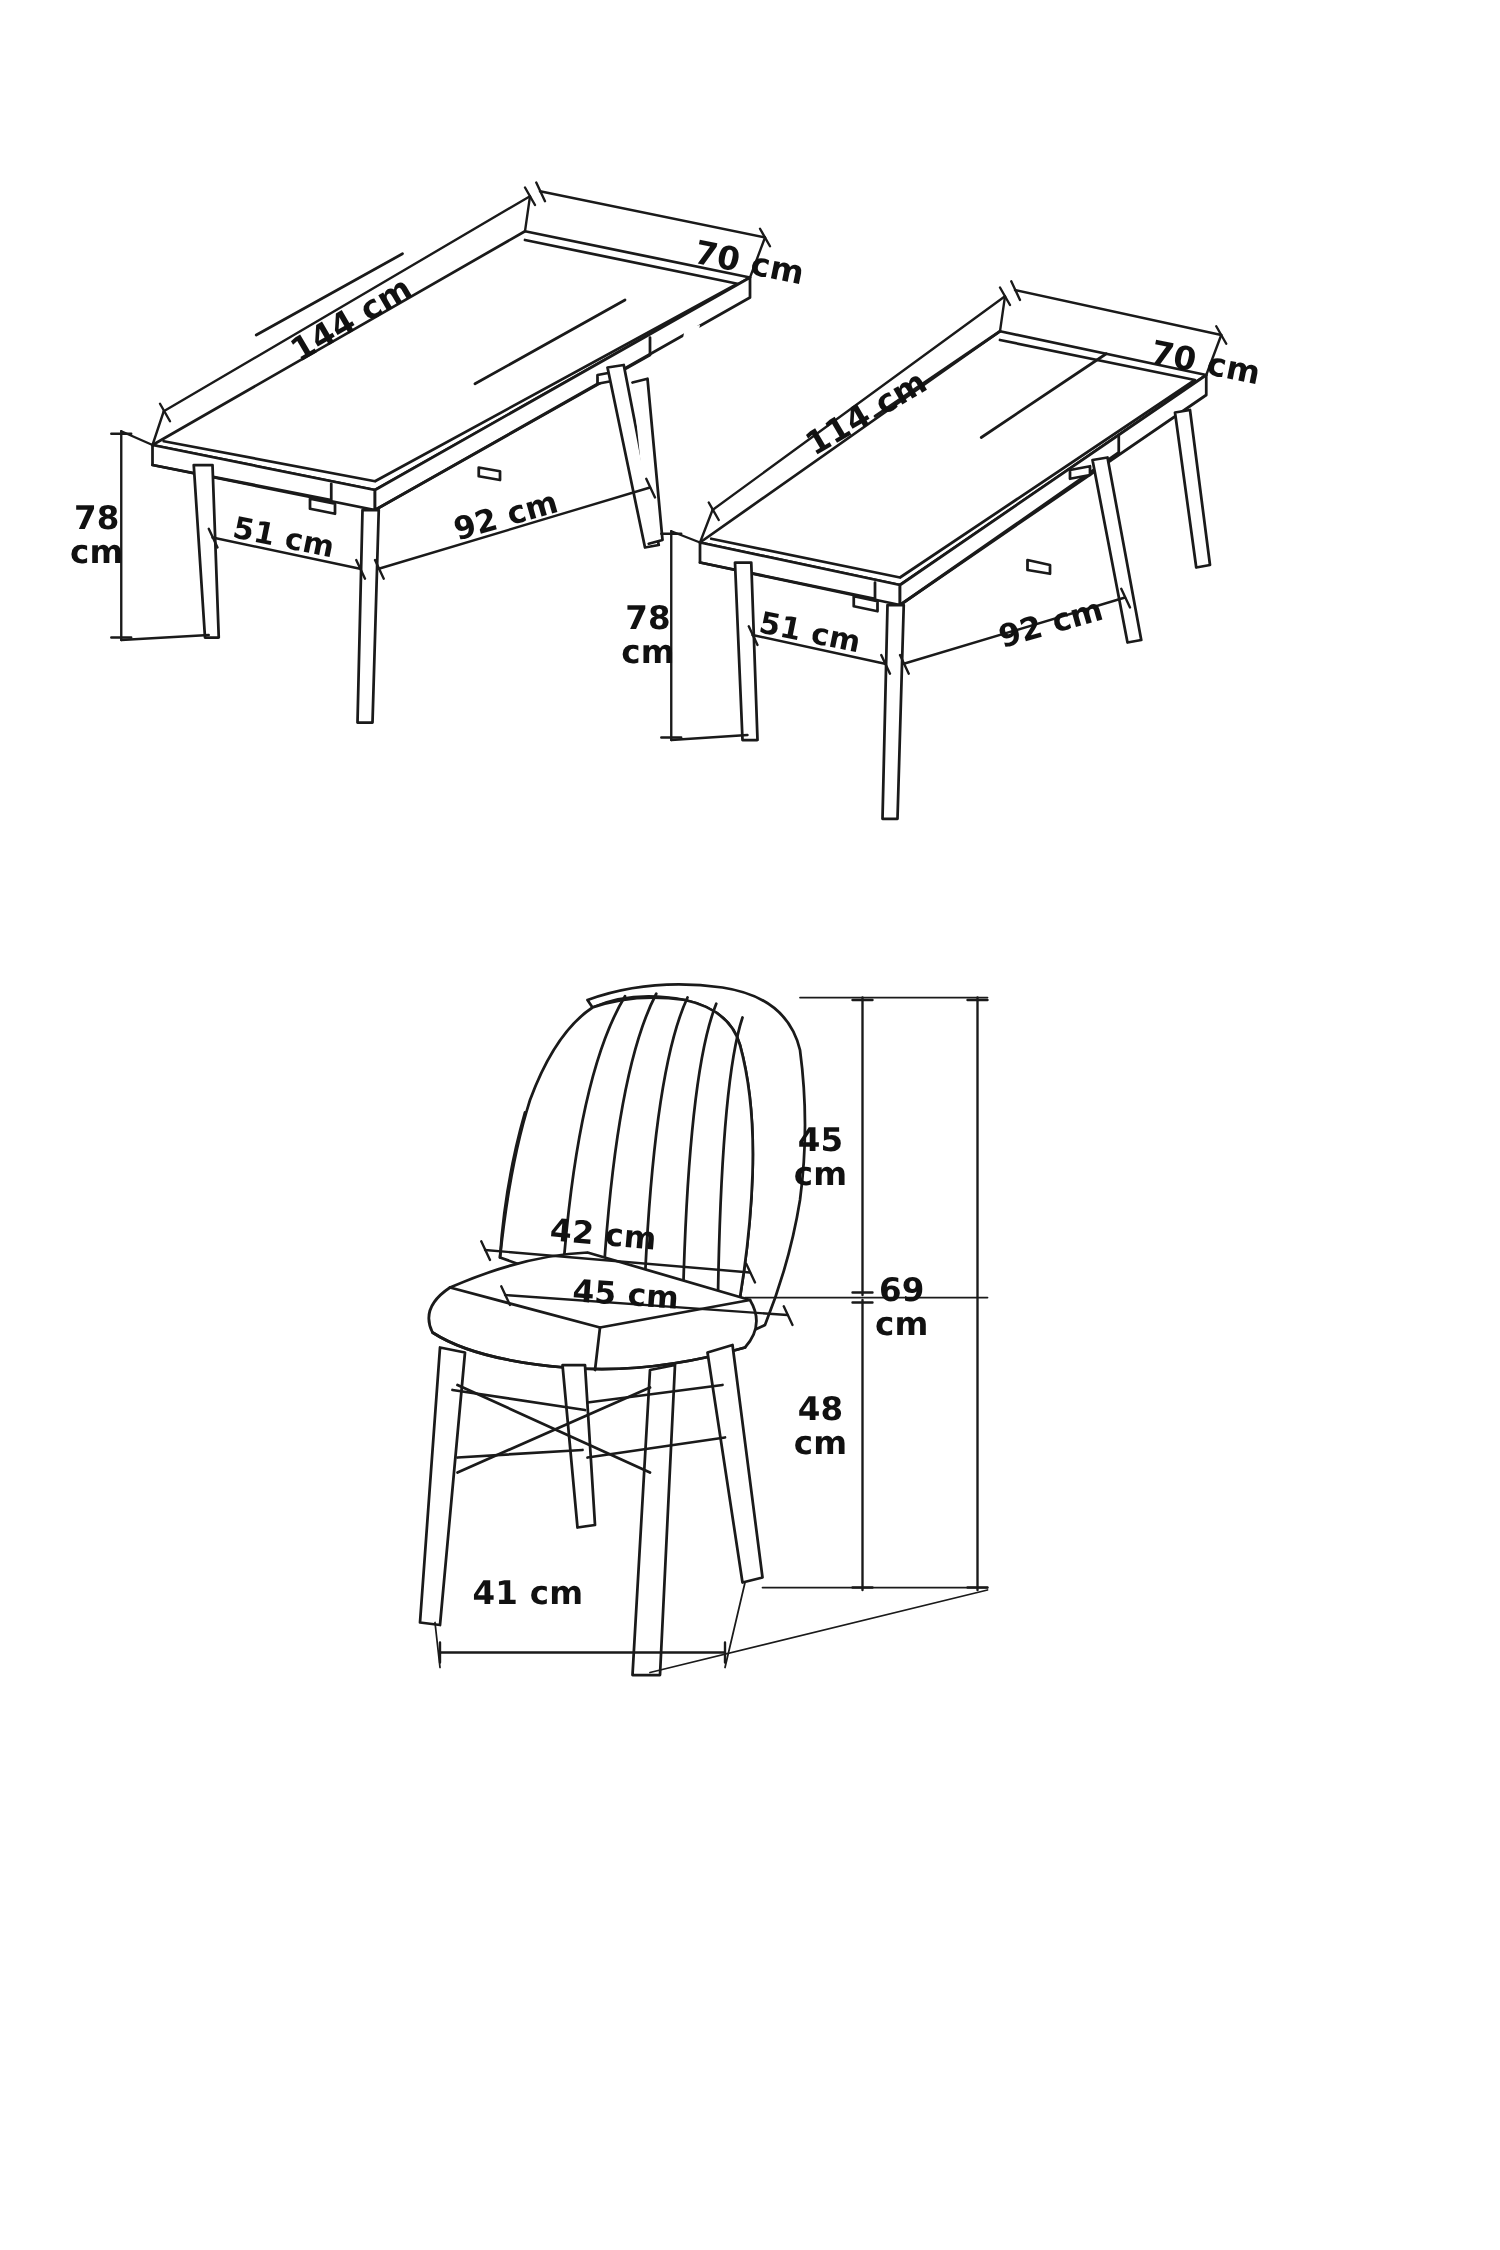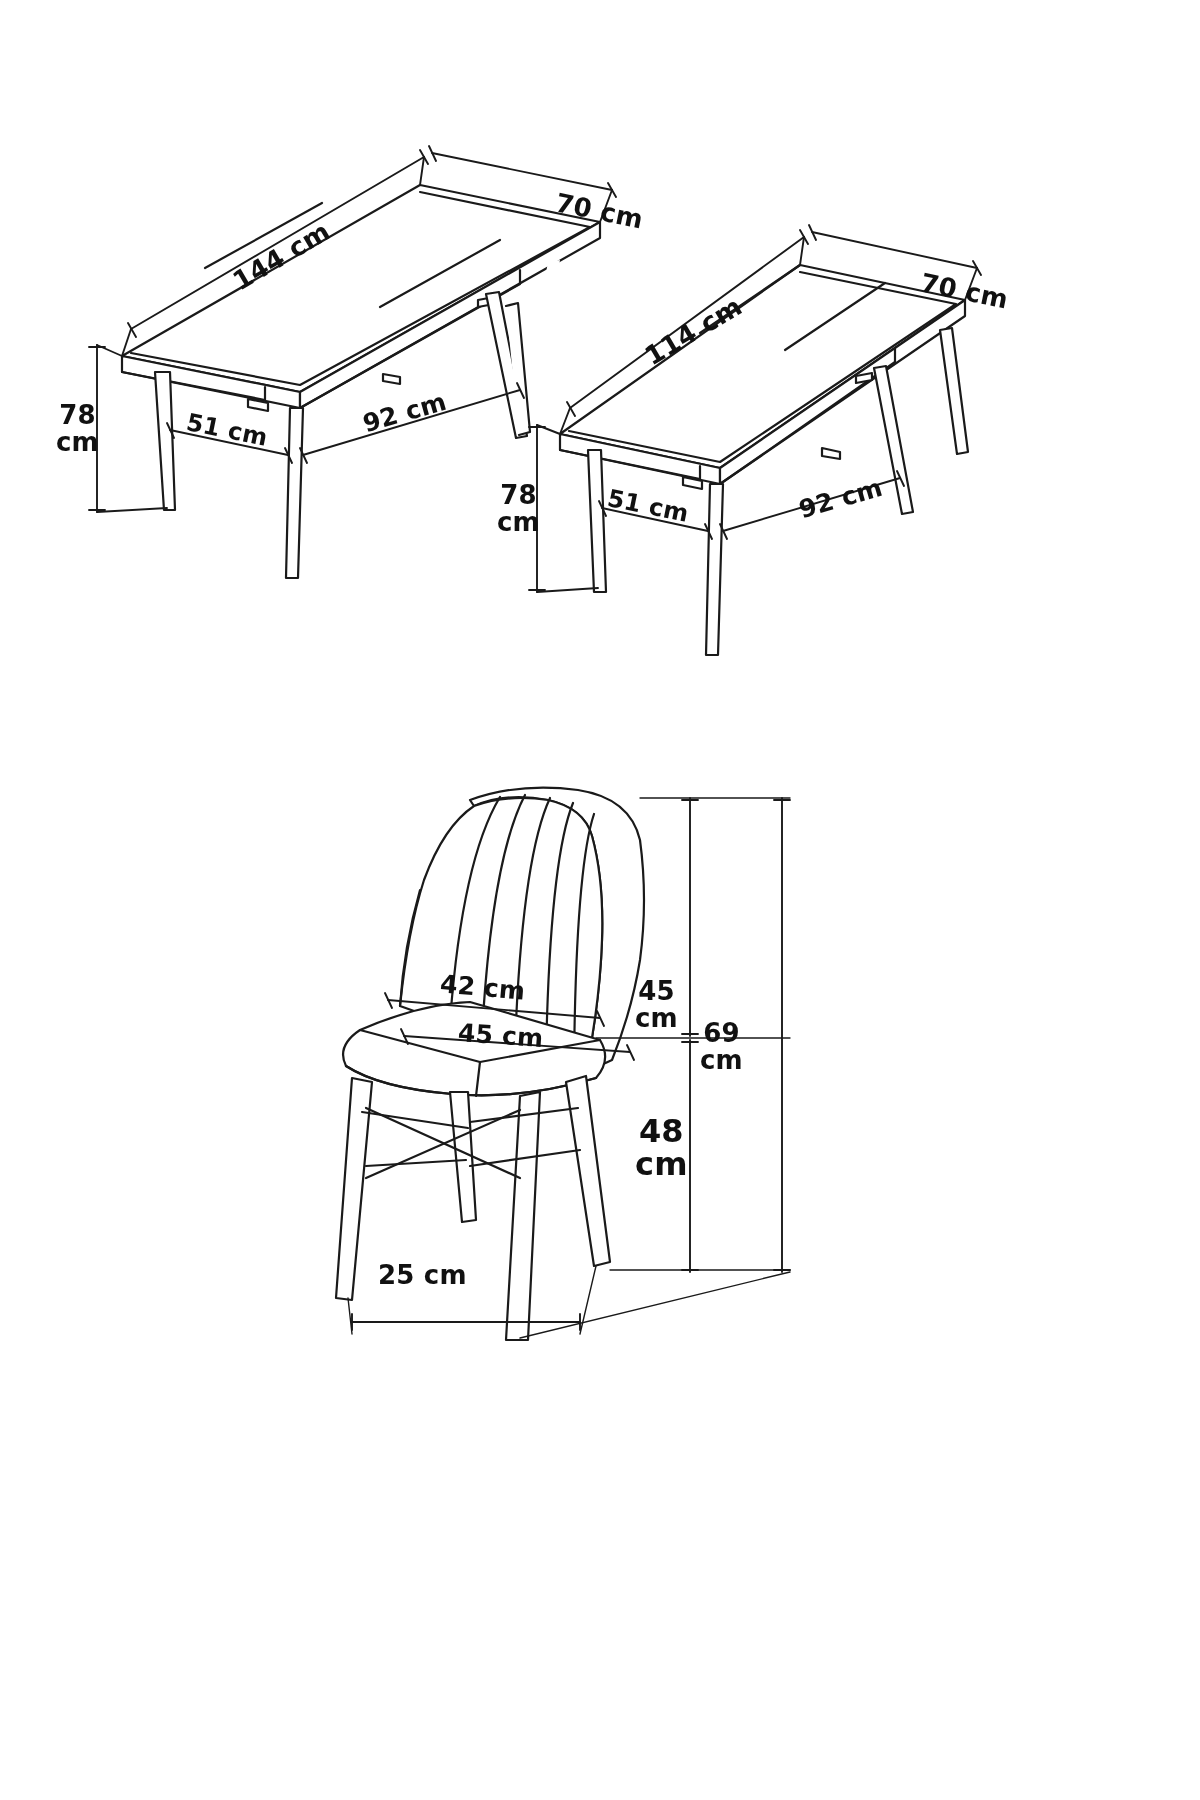--- a/index.html
+++ b/index.html
@@ -210,23 +210,23 @@
   <div class="dim-label center" style="left:186px; top:418px; font-size:24px; transform:rotate(11.5deg);">51 cm</div>
   <div class="dim-label center" style="left:362px; top:400px; font-size:25px; transform:rotate(-16deg);">92 cm</div>
 
   <div class="dim-label center" style="left:640px; top:318px; font-size:26px; transform:rotate(-30.5deg);">114 cm</div>
   <div class="dim-label center" style="left:920px; top:278px; font-size:26px; transform:rotate(11.5deg);">70 cm</div>
   <div class="dim-label center" style="left:497px; top:482px; font-size:26px;">78
 cm</div>
   <div class="dim-label center" style="left:607px; top:494px; font-size:24px; transform:rotate(11.5deg);">51 cm</div>
   <div class="dim-label center" style="left:798px; top:486px; font-size:25px; transform:rotate(-16deg);">92 cm</div>
 
-  <div class="dim-label center" style="left:635px; top:978px; font-size:26px;">45
+  <div class="dim-label center" style="left:635px; top:900px; font-size:26px;">45
 cm</div>
   <div class="dim-label center" style="left:700px; top:1020px; font-size:26px;">69
 cm</div>
-  <div class="dim-label center" style="left:635px; top:1115px; font-size:32px;">48
+  <div class="dim-label center" style="left:635px; top:1115px; font-size:26px;">48
 cm</div>
   <div class="dim-label center" style="left:440px; top:975px; font-size:25px; transform:rotate(5deg);">42 cm</div>
   <div class="dim-label center" style="left:458px; top:1023px; font-size:25px; transform:rotate(4deg);">45 cm</div>
-  <div class="dim-label center" style="left:378px; top:1262px; font-size:26px;">25 cm</div>
+  <div class="dim-label center" style="left:378px; top:1262px; font-size:26px;">41 cm</div>
 
 </div>
 
 </body></html>

